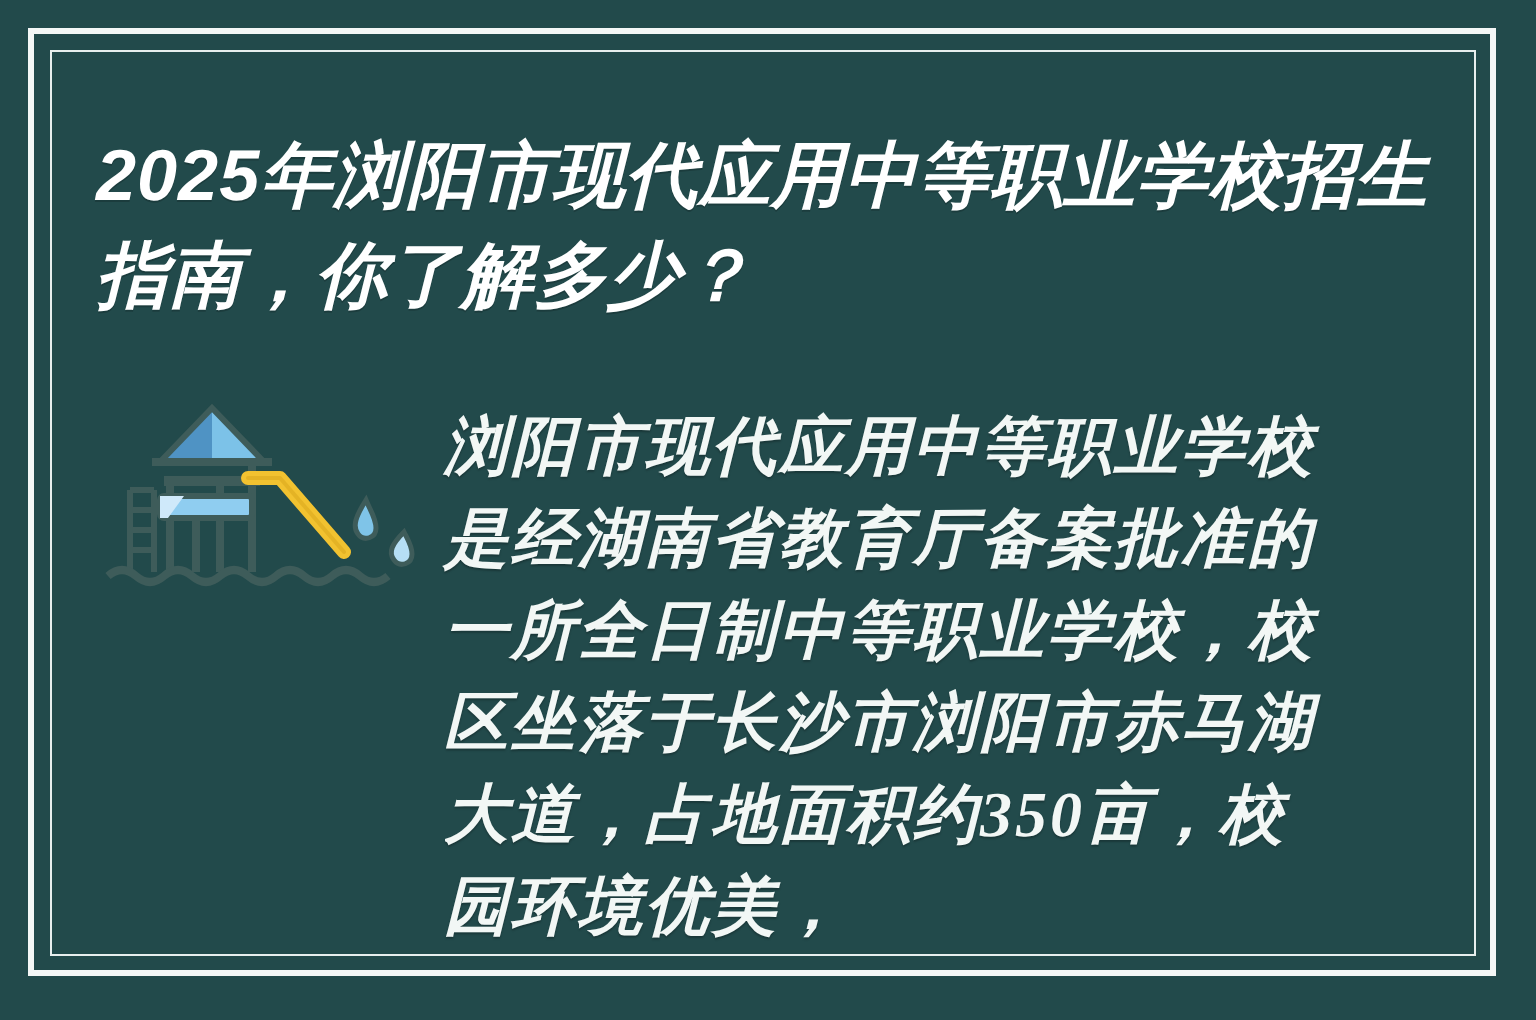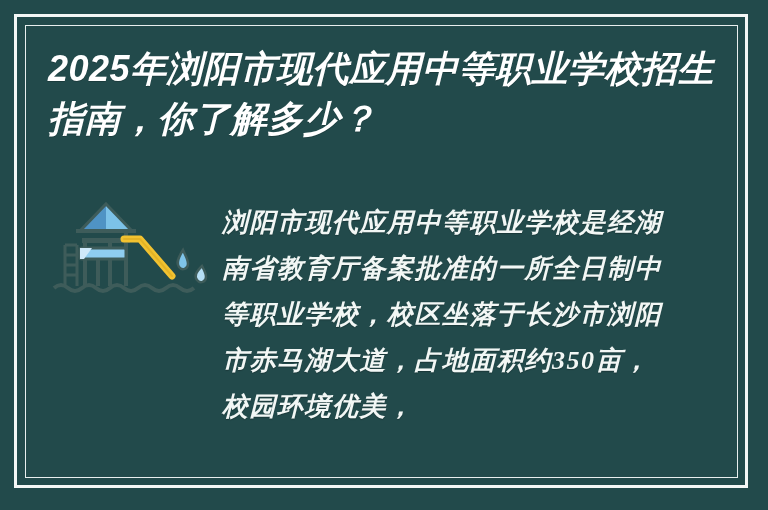--- a/index.html
+++ b/index.html
@@ -41,21 +41,21 @@
     bottom: 32px;
     border: 1px solid #e8efee;
     box-sizing: border-box;
     pointer-events: none;
   }
 
   
   .headline {
     position: absolute;
     left: 48px;
-    top: 44px;
+    top: 63px;
     width: 680px;
     color: #ffffff;
     font-family: "Liberation Sans", sans-serif;
     font-weight: 700;
     font-style: italic;
     font-size: 36px;
     line-height: 50px;
     letter-spacing: 0.5px;
     white-space: pre-line;
     text-shadow: 0 1px 0 rgba(0,0,0,0.18);
@@ -73,21 +73,21 @@
   
   .body-copy {
     position: absolute;
     left: 222px;
     top: 200px;
     width: 448px;
     color: #f2f7f5;
     font-family: "Liberation Serif", serif;
     font-weight: 700;
     font-style: italic;
-    font-size: 26px;
+    font-size: 32px;
     line-height: 46px;
     letter-spacing: 1.5px;
     text-shadow: 0 1px 1px rgba(0,0,0,0.25);
     white-space: pre-line;
   }
 </style>
 </head>
 <body>
 
 <div id="poster">

